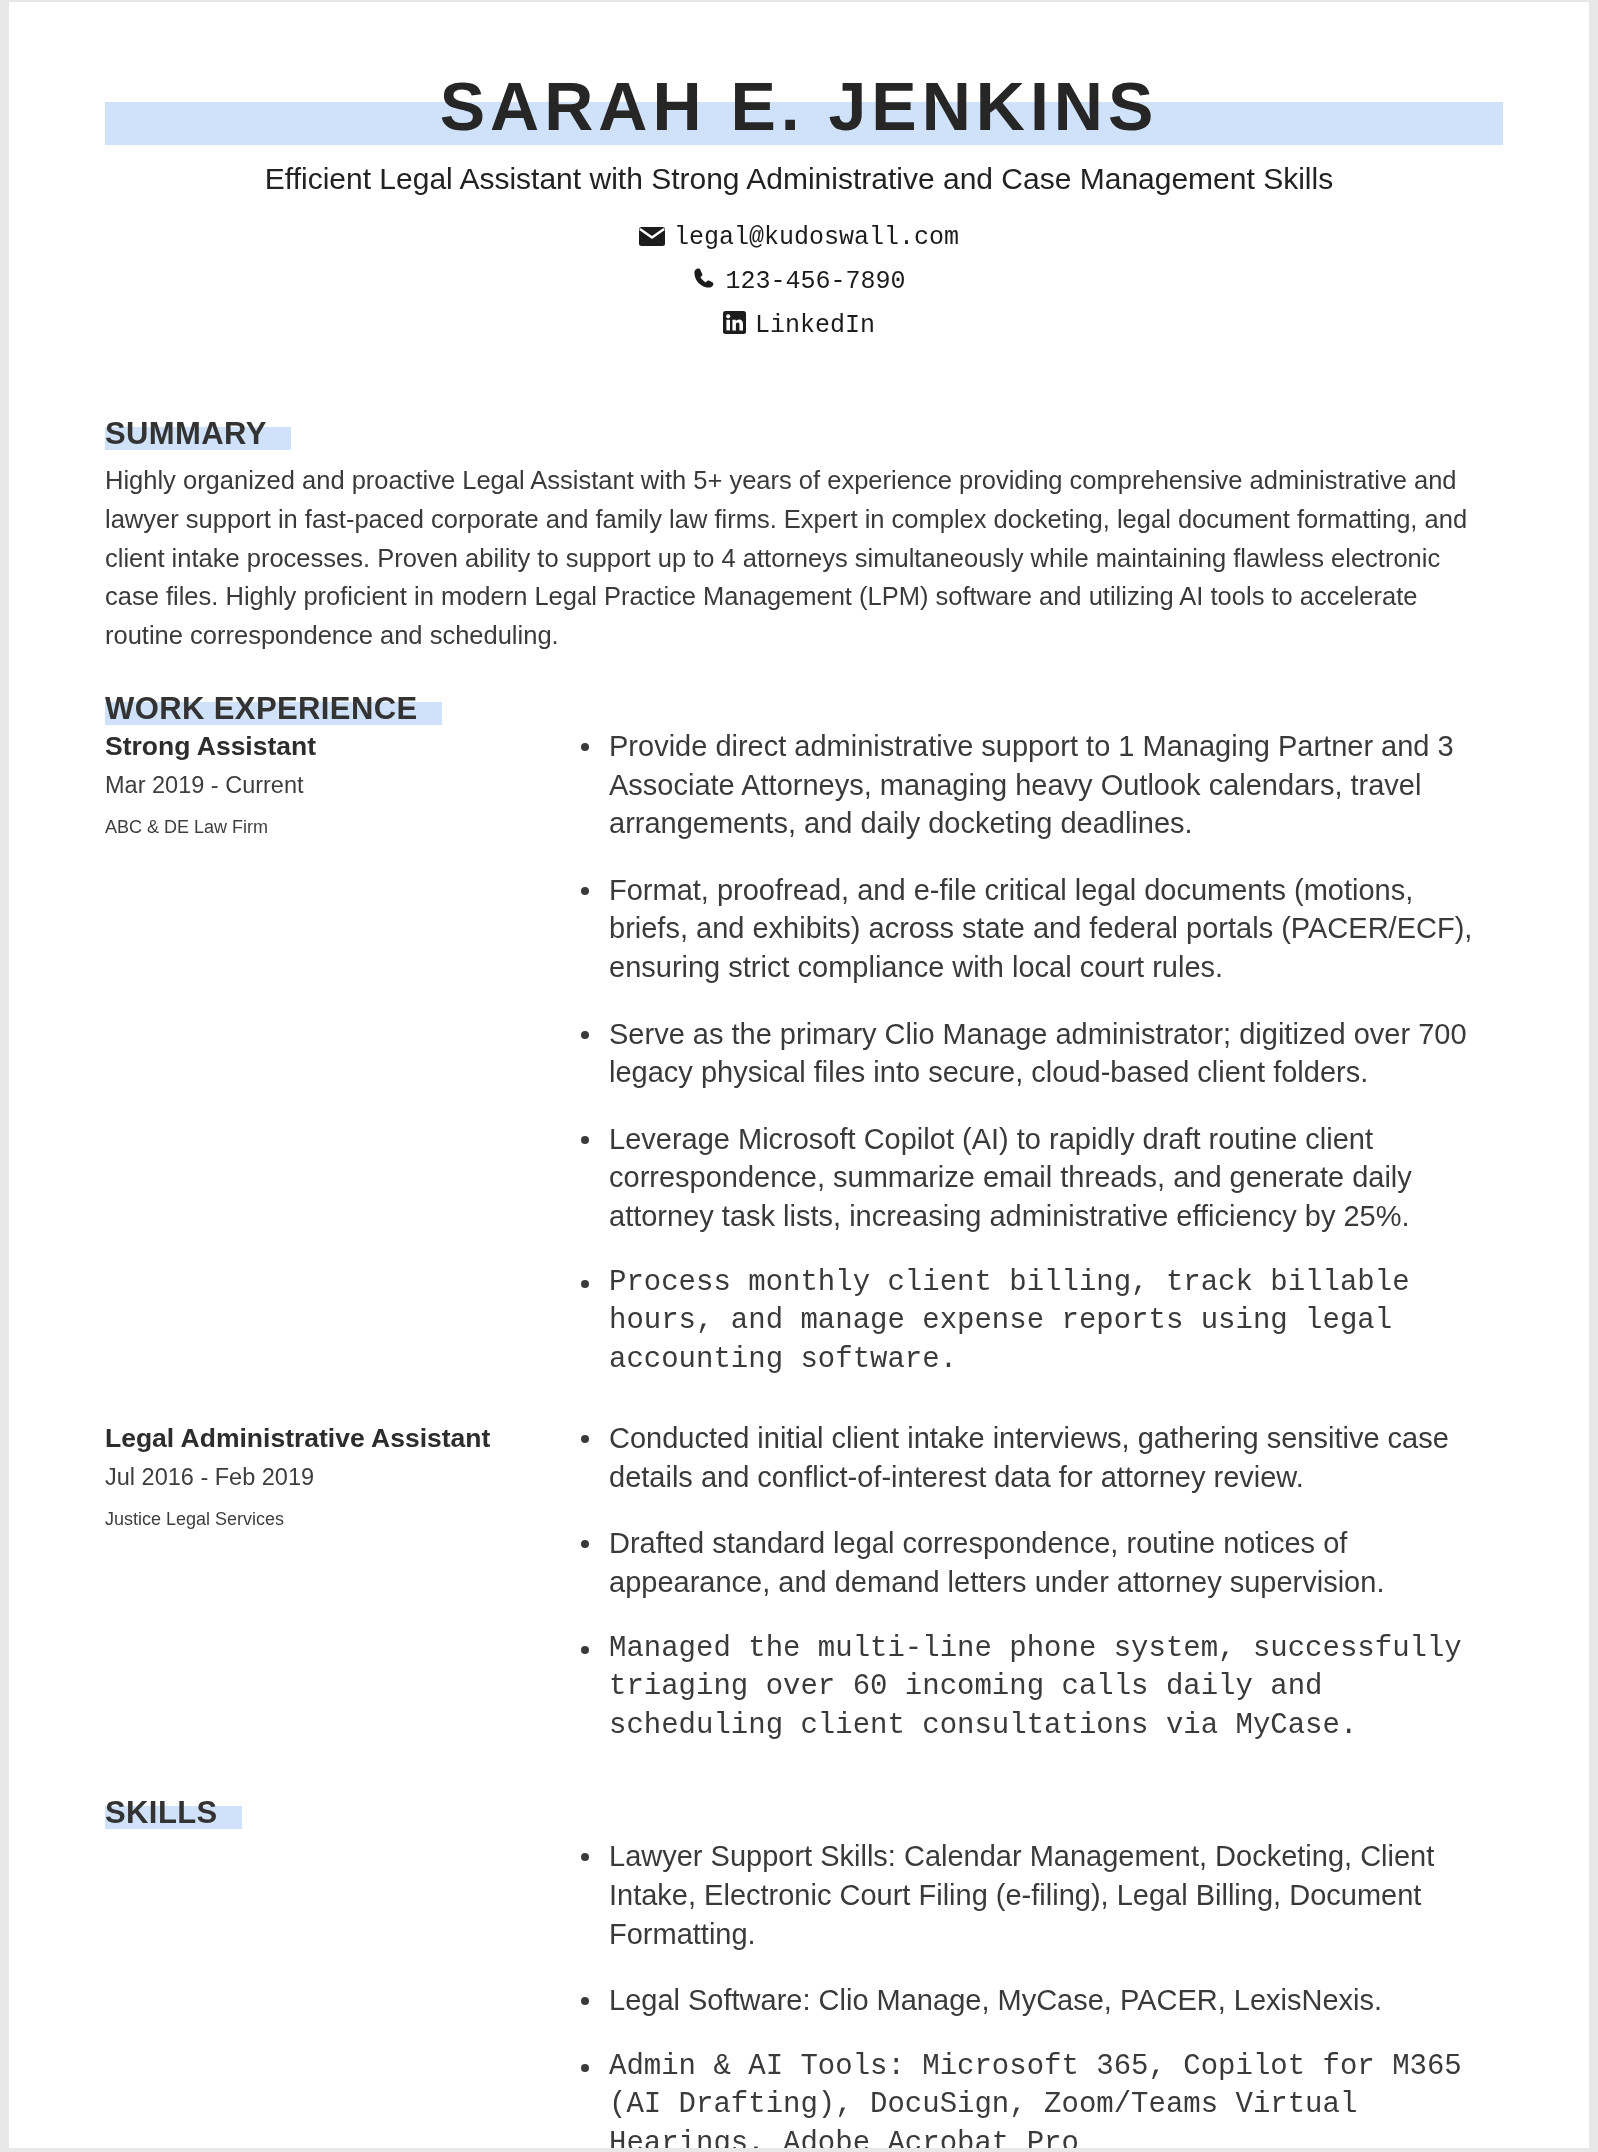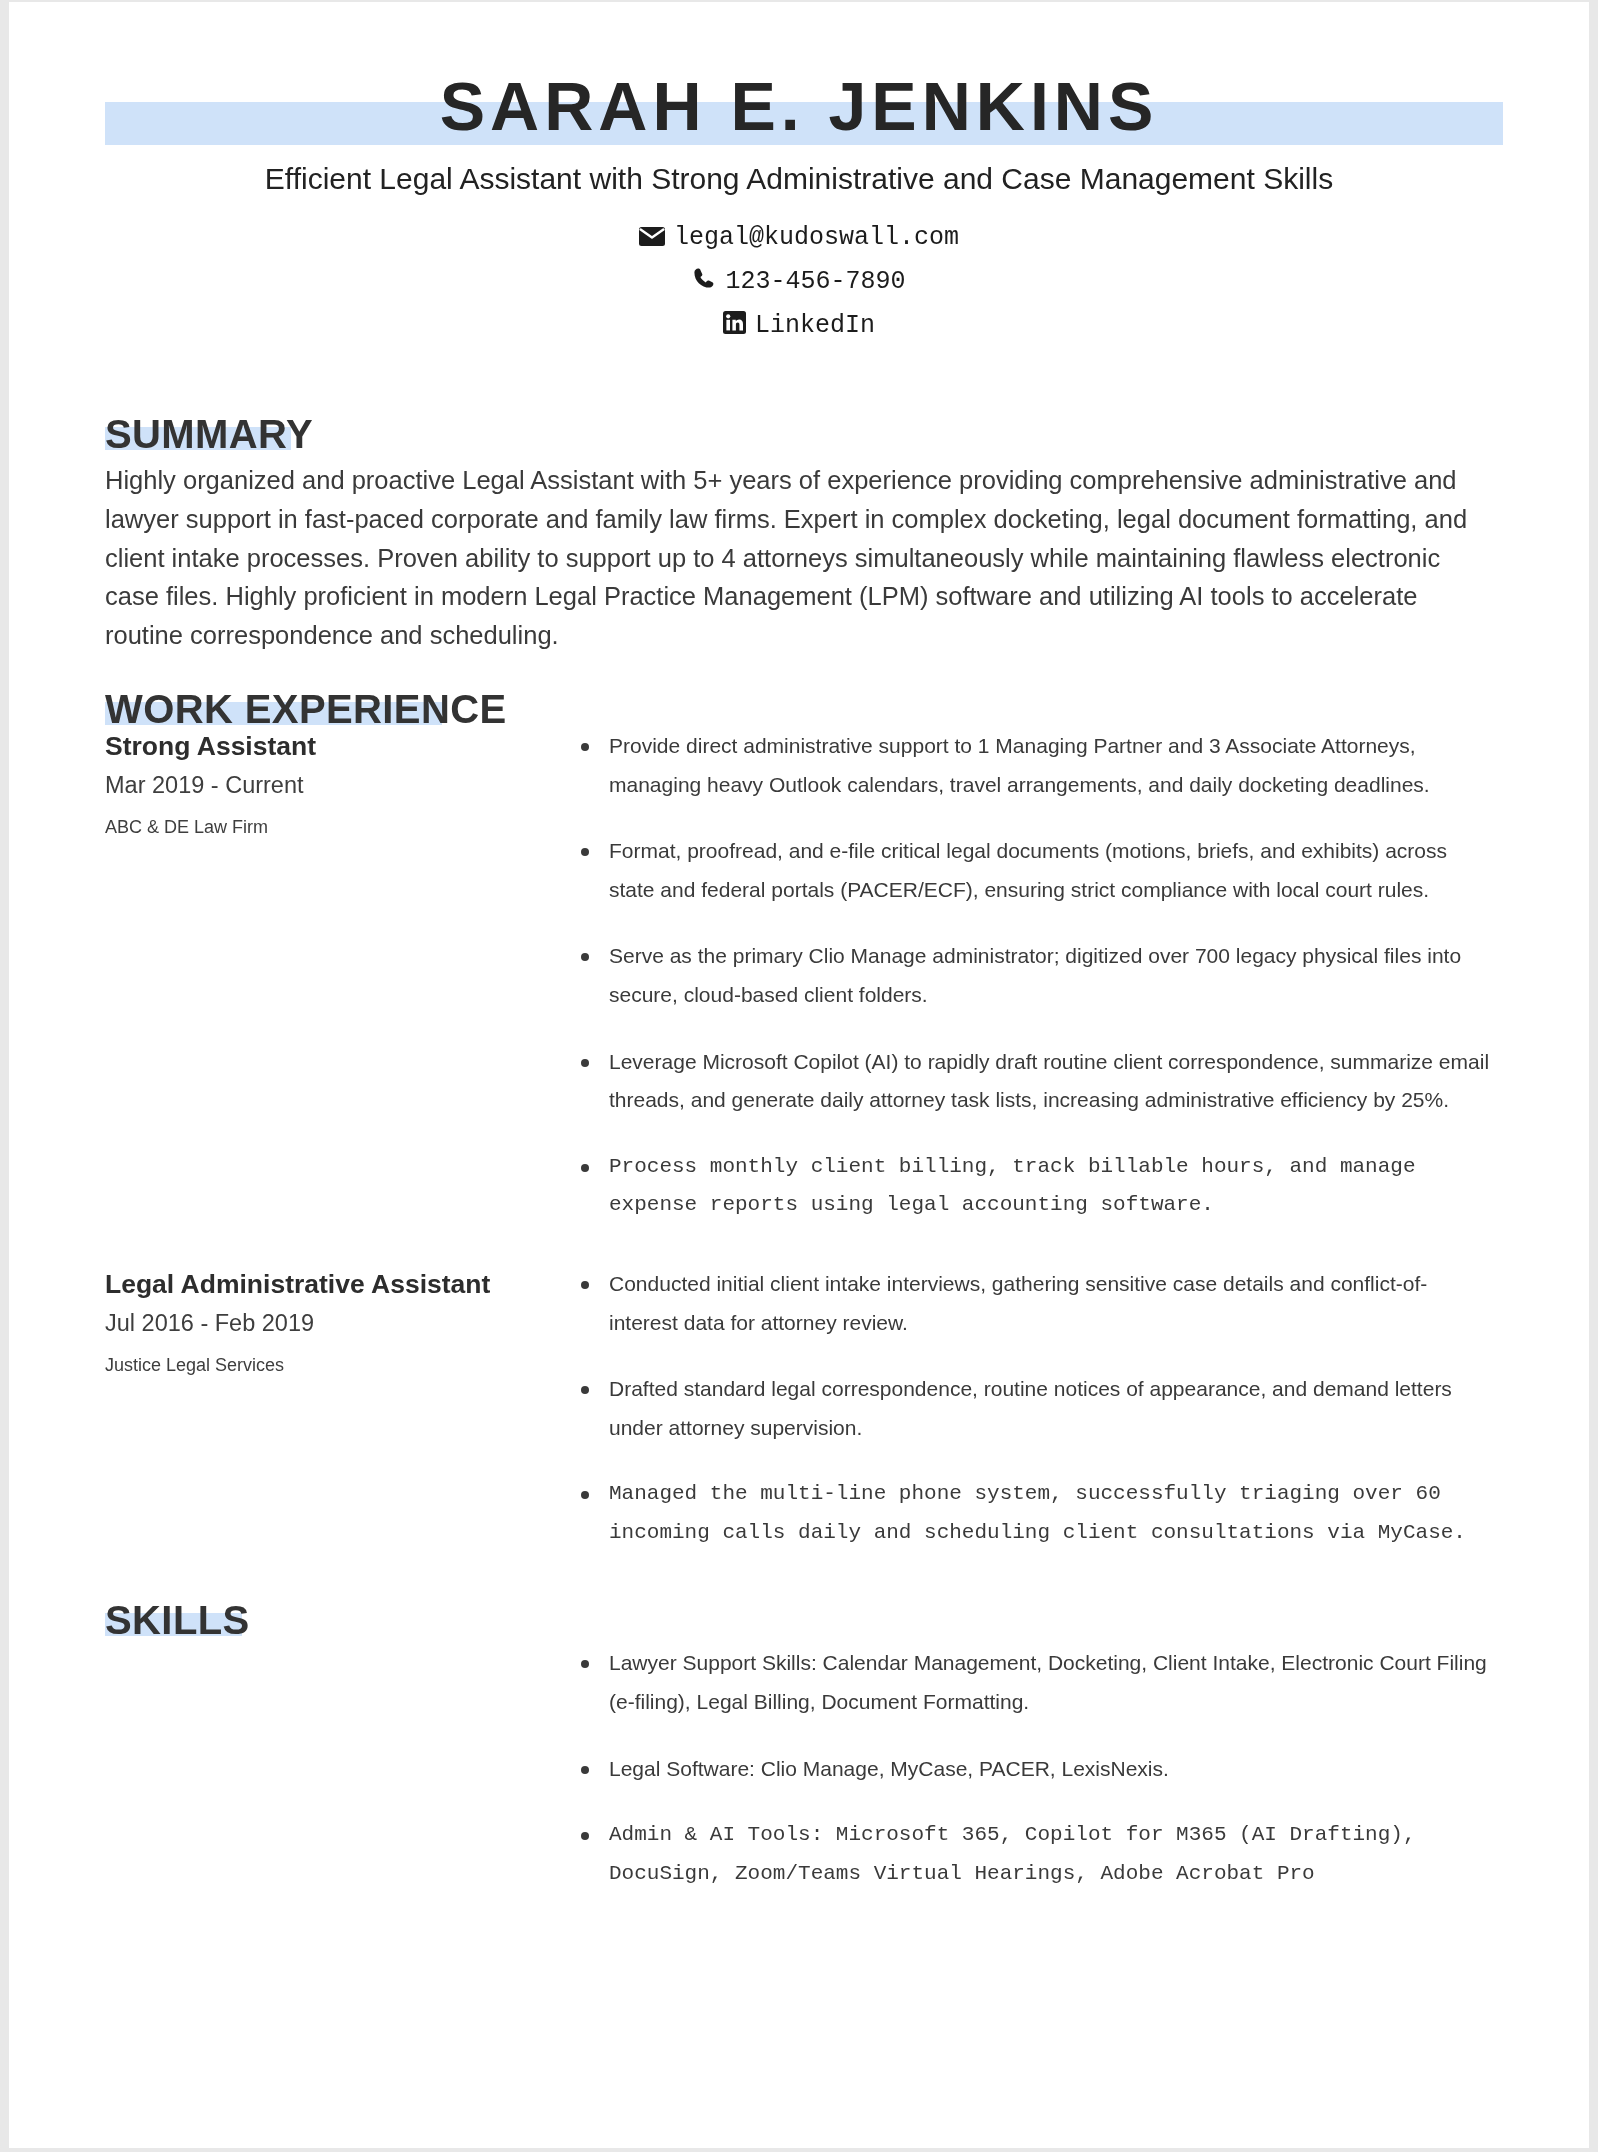--- a/index.html
+++ b/index.html
@@ -89,21 +89,21 @@
   }
   .sec-hl {
     position: absolute;
     left: 0;
     bottom: 4px;
     height: 23px;
     background: #cfe2f9;
   }
   .sec-head {
     position: relative;
-    font-size: 40px;
+    font-size: 31px;
     line-height: 40px;
     font-weight: 800;
     color: #333333;
     letter-spacing: 0.4px;
     white-space: nowrap;
     padding-right: 2px;
   }
 
   .summary-body {
     font-size: 25.5px;
@@ -148,21 +148,21 @@
   }
 
   ul.bullets {
     list-style: none;
     margin: 0;
     padding: 0;
   }
   ul.bullets > li {
     position: relative;
     padding-left: 34px;
-    font-size: 21px;
+    font-size: 29px;
     line-height: 38.6px;
     color: #3a3a3a;
     margin-bottom: 28px;
   }
   ul.bullets > li:last-child { margin-bottom: 0; font-family: Liberation Mono, monospace; }
   ul.bullets > li::before {
     content: "";
     position: absolute;
     left: 6px;
     top: 16px;

